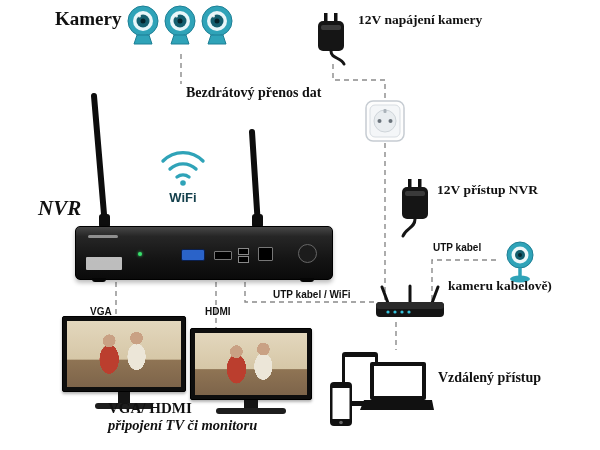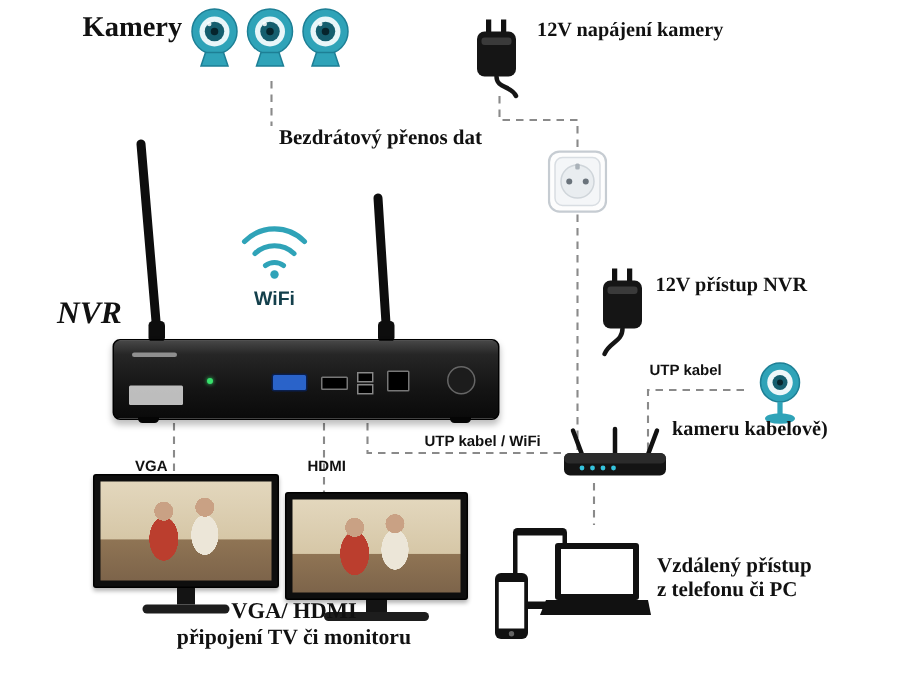--- a/index.html
+++ b/index.html
@@ -9,21 +9,21 @@
   }
   .abs{position:absolute;}
   
   .t-serif{font-family:"Liberation Serif","DejaVu Serif",serif;font-weight:700;color:#111;white-space:nowrap;}
   .t-xl{font-size:21px;font-style:italic;}
   .t-lg{font-size:19px;}
   .t-md{font-size:14px;}
   .t-md2{font-size:13.5px;}
   .t-sm{font-family:"Liberation Sans","DejaVu Sans",sans-serif;font-weight:700;font-size:10px;color:#111;white-space:nowrap;}
   .wifi-word{font-family:"Liberation Sans","DejaVu Sans",sans-serif;font-weight:700;font-size:13px;color:#14404c;text-align:center;}
-  .center{text-align:center;}
+  .center{text-align:left;}
   
   svg.connectors{position:absolute;left:0;top:0;pointer-events:none;}
   .dash{stroke:#8a8a8a;stroke-width:1.4;fill:none;stroke-dasharray:5 4;}
   
   .nvr-body{
     position:absolute;left:75px;top:226px;width:256px;height:52px;border-radius:5px;
     background:linear-gradient(180deg,#474747 0%,#262626 18%,#151515 60%,#0a0a0a 100%);
     border:1px solid #000;box-shadow:0 3px 4px rgba(0,0,0,0.25);
   }
   .nvr-body .sticker{position:absolute;left:10px;top:30px;width:36px;height:13px;background:#dcdcdc;border-radius:1px;opacity:.85;}
@@ -193,21 +193,21 @@
       <line x1="58" y1="19" x2="64" y2="3" stroke="#111" stroke-width="3" stroke-linecap="round"></line>
       <rect x="2" y="18" width="68" height="15" rx="4" fill="#141414"></rect>
       <rect x="2" y="18" width="68" height="7" rx="3.5" fill="#2b2b2b"></rect>
       <circle cx="14" cy="28" r="1.6" fill="#35c3dd"></circle>
       <circle cx="21" cy="28" r="1.6" fill="#35c3dd"></circle>
       <circle cx="28" cy="28" r="1.6" fill="#35c3dd"></circle>
       <circle cx="35" cy="28" r="1.6" fill="#35c3dd"></circle>
     </svg>
   </span>
 
-  <div class="abs t-sm" style="left:267px;top:289px;padding-left:16px;">UTP kabel / WiFi</div>
+  <div class="abs t-sm" style="left:257px;top:289px;padding-left:16px;">UTP kabel / WiFi</div>
 
   <div class="abs t-sm" style="left:90px;top:306px;">VGA</div>
   <div class="abs t-sm" style="left:205px;top:306px;">HDMI</div>
 
   <div class="monitor" style="left:62px;top:316px;width:124px;">
     <div class="screen" style="height:66px;">
       <div class="photo"></div>
     </div>
     <div class="stand-neck" style="width:12px;height:11px;"></div>
     <div class="stand-base" style="width:58px;height:6px;"></div>
@@ -216,21 +216,21 @@
   <div class="monitor" style="left:190px;top:328px;width:122px;">
     <div class="screen" style="height:62px;">
       <div class="photo"></div>
     </div>
     <div class="stand-neck" style="width:14px;height:8px;"></div>
     <div class="stand-base" style="width:70px;height:6px;"></div>
   </div>
 
   <div class="abs center" style="left:108px;top:400px;width:176px;">
     <div class="t-serif" style="font-size:15px;">VGA/ HDMI</div>
-    <div class="t-serif" style="font-size:14.5px;">připojení TV či monitoru</div>
+    <div class="t-serif" style="font-size:14.5px;font-style:italic;">připojení TV či monitoru</div>
   </div>
 
   <span class="abs" style="left:328px;top:348px;">
     <svg width="106" height="80" viewBox="0 0 106 80">
       <g>
         <rect x="14" y="4" width="36" height="54" rx="3" fill="#111"></rect>
         <rect x="17" y="9" width="30" height="44" fill="#fff"></rect>
       </g>
       <g>
         <rect x="42" y="14" width="56" height="38" rx="2" fill="#111"></rect>
@@ -240,16 +240,15 @@
       <g>
         <rect x="2" y="34" width="22" height="44" rx="4" fill="#111"></rect>
         <rect x="4.5" y="40" width="17" height="31" fill="#fff"></rect>
         <circle cx="13" cy="74.5" r="1.8" fill="#666"></circle>
       </g>
     </svg>
   </span>
 
   <div class="abs" style="left:438px;top:370px;">
     <div class="t-serif t-md">Vzdálený přístup</div>
-    <div class="t-serif t-md">z telefonu či PC</div>
   </div>
 
 </div>
 
 </body></html>

